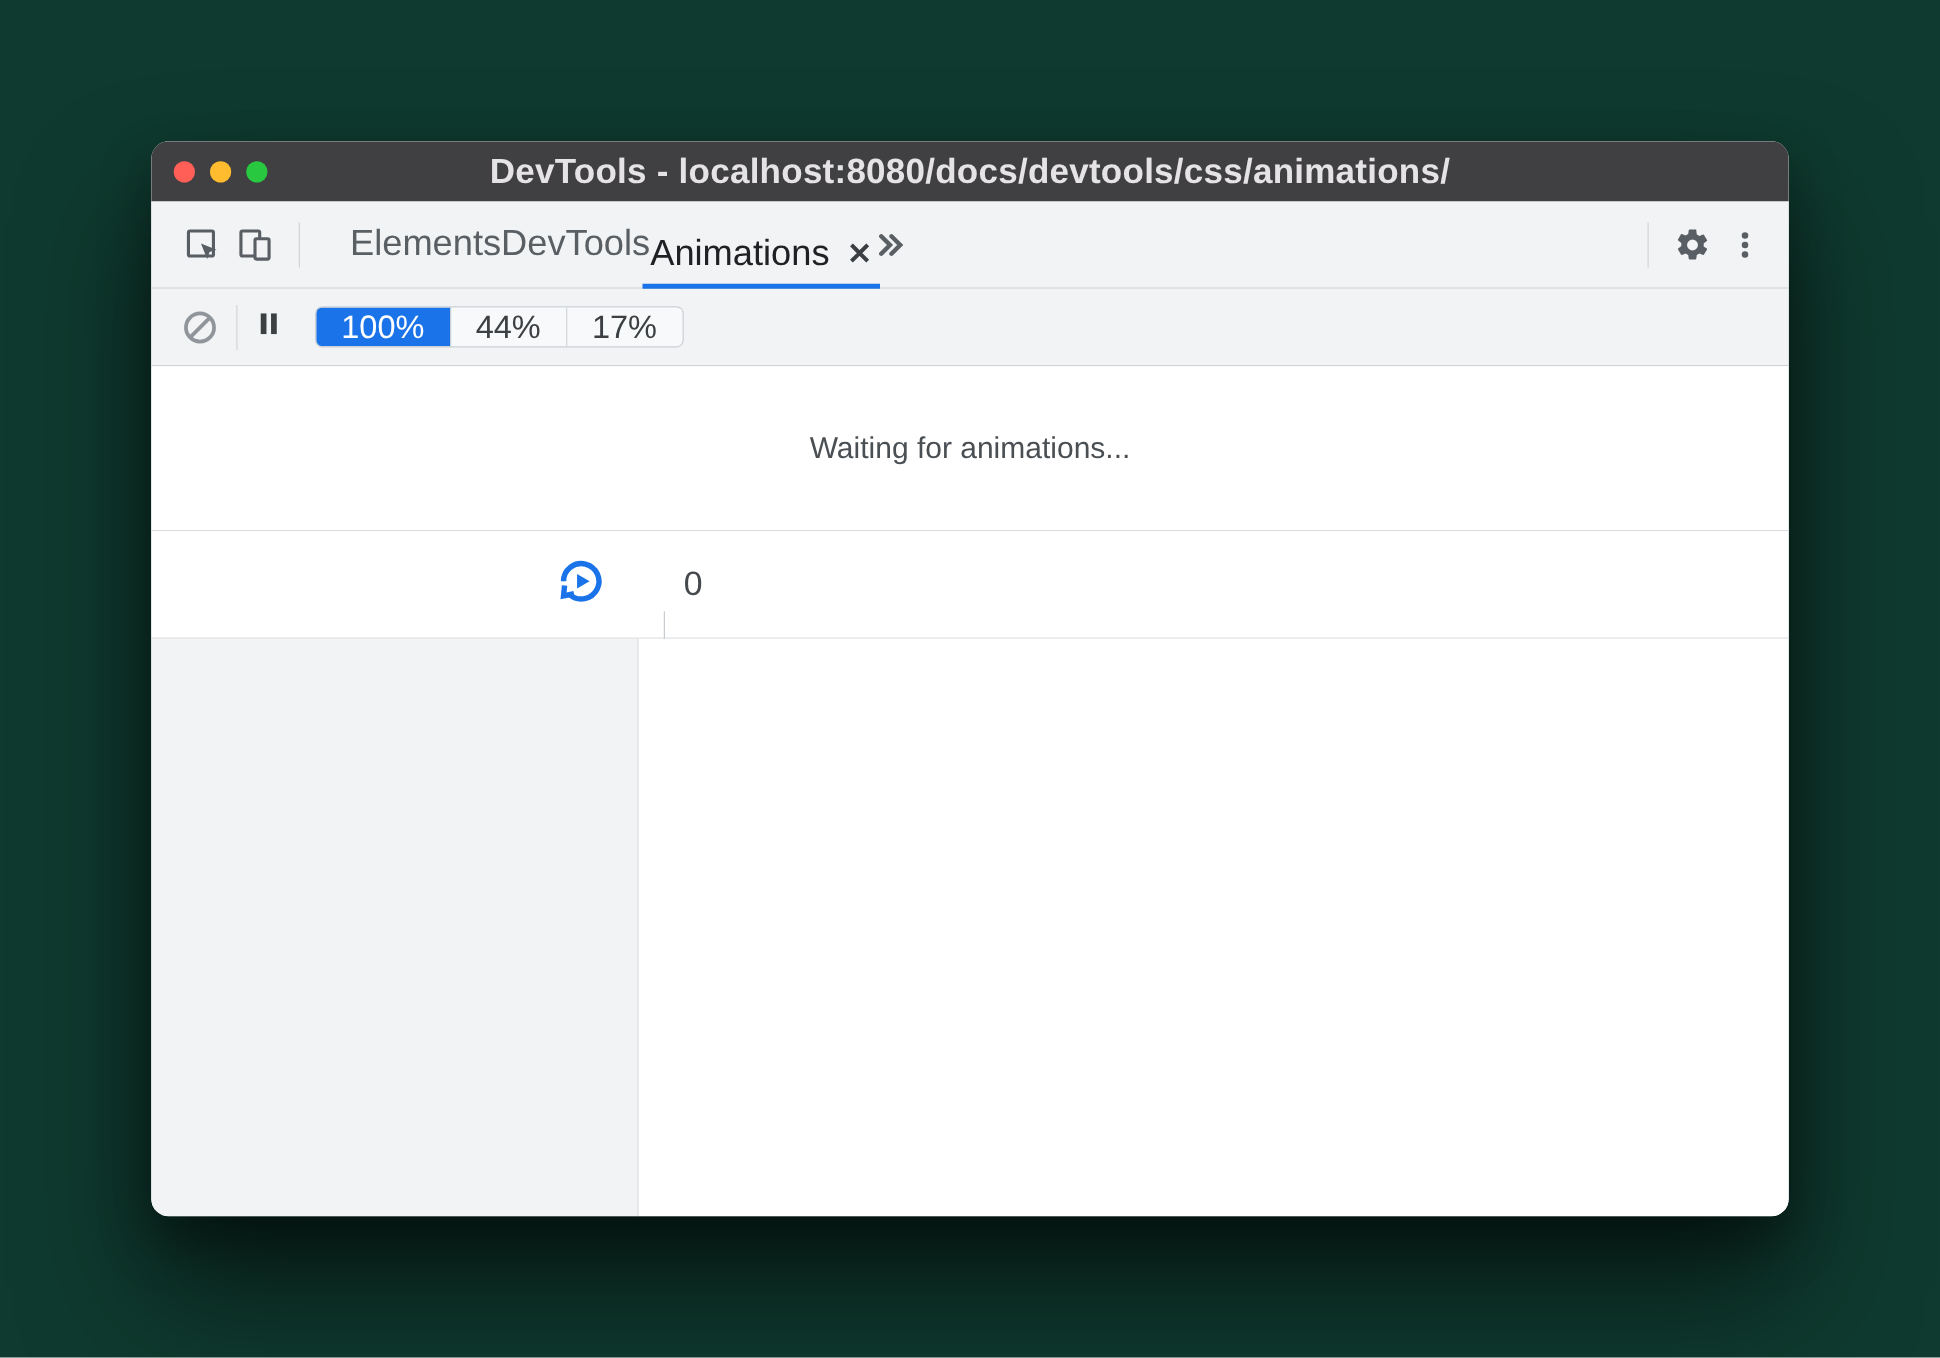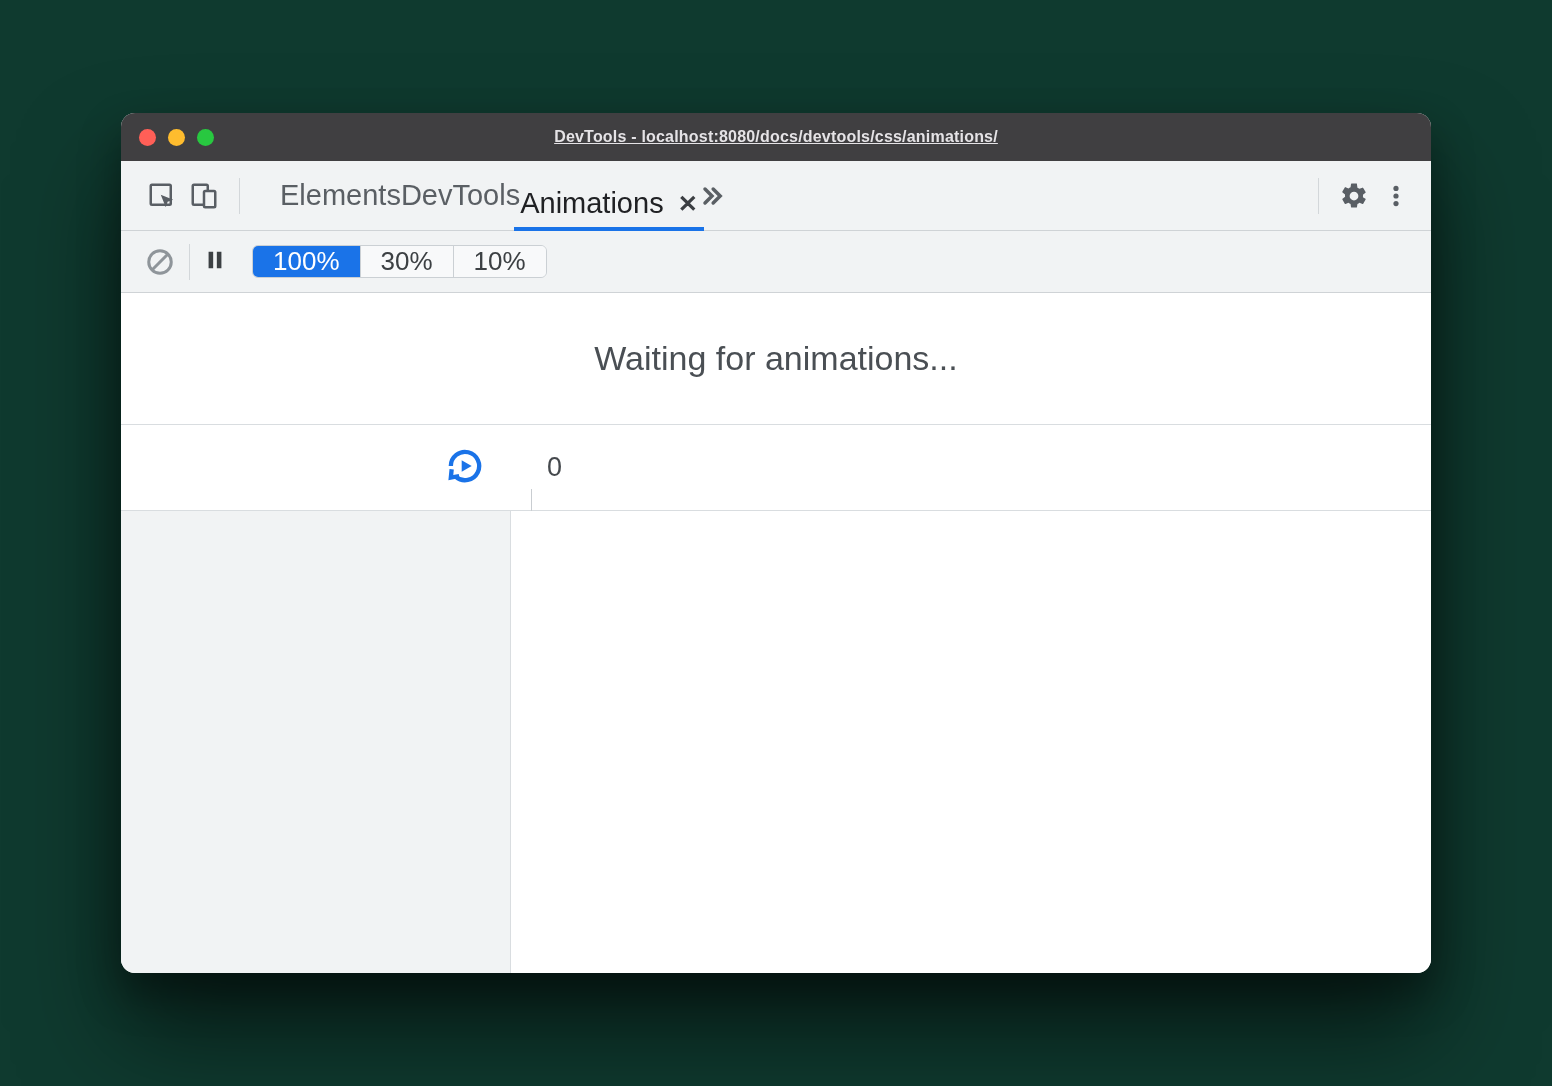--- a/index.html
+++ b/index.html
@@ -34,23 +34,22 @@
   .traffic { display: flex; gap: 12px; z-index: 2; }
   .traffic .dot { width: 17px; height: 17px; border-radius: 50%; }
   .dot.red { background: #ff5f57; }
   .dot.yellow { background: #febc2e; }
   .dot.green { background: #28c840; }
   .titlebar-title {
     position: absolute; left: 0; right: 0;
     text-align: center;
     color: #e5e3e6;
     font-weight: 600;
-    font-size: 16px;
+    font-size: 28px;
     letter-spacing: .2px;
-    text-decoration: underline;
   }
   
   .tabs-row {
     height: 70px;
     background: #f1f3f4;
     border-bottom: 1px solid #cfd3d6;
     display: flex;
     align-items: center;
     padding: 0 14px 0 20px;
   }
@@ -100,21 +99,21 @@
     border-right: 1px solid #cbd0d4; cursor: pointer;
   }
   .speed-btn:last-child { border-right: none; }
   .speed-btn.active { background: #1a73e8; color: #fff; }
   
   .waiting {
     height: 132px;
     background: #fff;
     border-bottom: 1px solid #d9dde0;
     display: flex; align-items: center; justify-content: center;
-    font-size: 34px; color: #4a4f54;
+    font-size: 24px; color: #4a4f54;
   }
   
   .timeline-header {
     height: 86px;
     background: #fff;
     border-bottom: 1px solid #d9dde0;
     display: flex; align-items: center;
   }
   .timeline-left {
     width: 390px;
@@ -216,22 +215,22 @@
     </div>
     <div class="vsep"></div>
     <div class="iconbtn" style="width:34px">
       <svg width="22" height="22" viewBox="0 0 24 24" fill="#3c4043">
         <rect x="5" y="3" width="5" height="18"></rect>
           <rect x="14" y="3" width="5" height="18"></rect>
       </svg>
     </div>
     <div class="speed-group">
       <div class="speed-btn active">100%</div>
-      <div class="speed-btn">30%</div>
-      <div class="speed-btn">10%</div>
+      <div class="speed-btn">44%</div>
+      <div class="speed-btn">17%</div>
     </div>
   </div>
 
   <div class="waiting">Waiting for animations...</div>
 
   <div class="timeline-header">
     <div class="timeline-left">
       <div class="play-icon">
         <svg width="40" height="40" viewBox="0 0 24 24" fill="none" stroke="#1a73e8" stroke-width="2.6">
           <path d="M3.5 12a8.5 8.5 0 1 1 3 6.5"></path>

